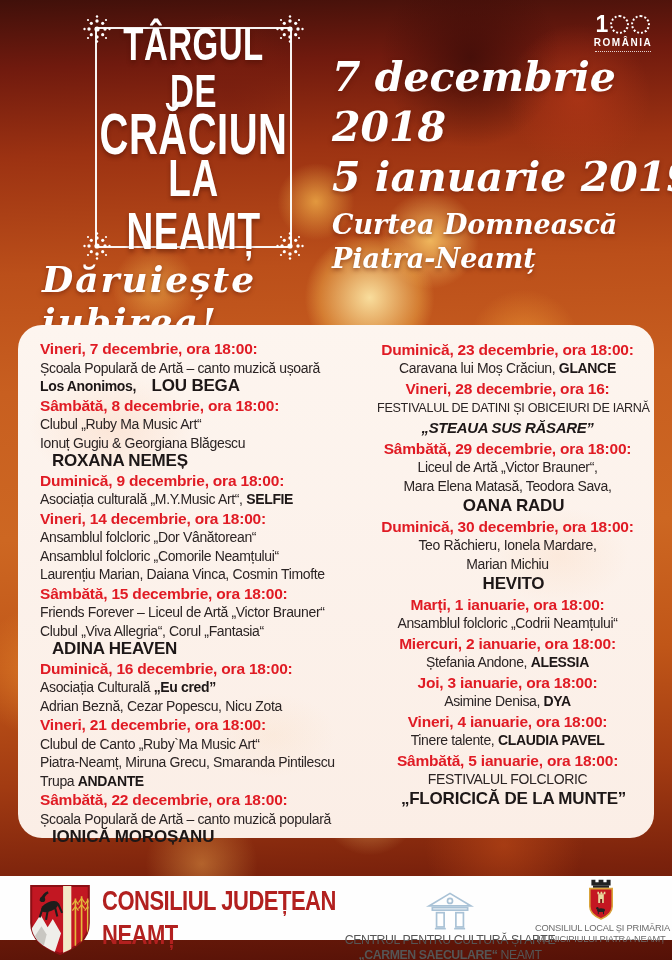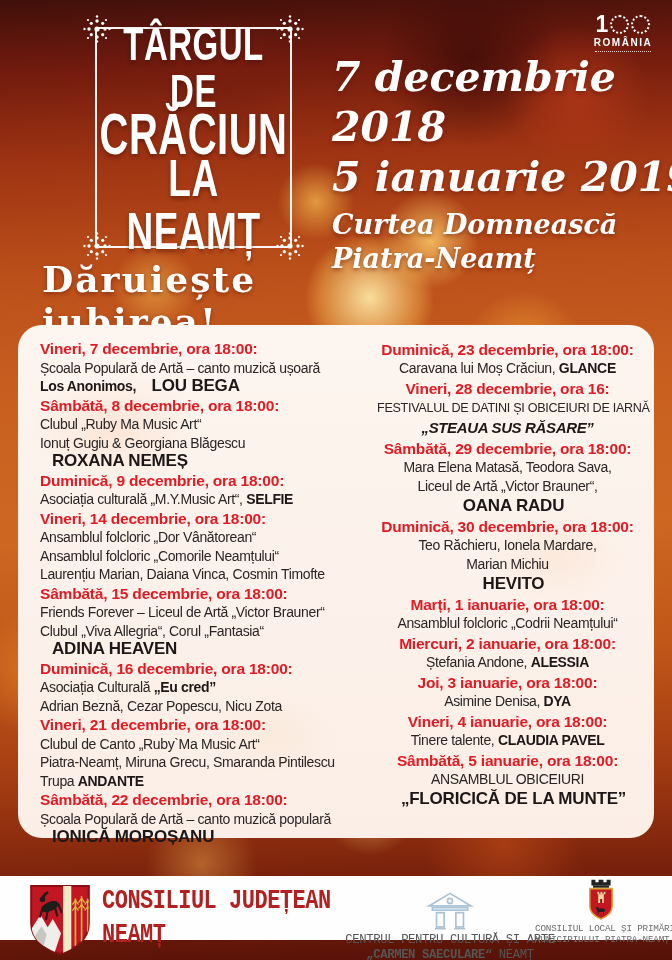--- a/index.html
+++ b/index.html
@@ -42,21 +42,21 @@
   .snow.tl{left:-17px;top:-17px;} .snow.tr{right:-17px;top:-17px;}
   .snow.bl{left:-17px;bottom:-17px;} .snow.br{right:-17px;bottom:-17px;}
   
   .dates{position:absolute;left:288px;top:52px;width:368px;text-align:left;color:#fff;
     font-family:"DejaVu Serif",serif;font-style:italic;
     text-shadow:0 2px 4px rgba(90,20,8,.5);margin-left:44px;}
   .date-big{font-size:41px;line-height:50px;font-weight:700;}
   .venue{font-size:27px;line-height:34px;font-weight:700;}
   .venue-wrap{margin-top:6px;}
   .tagline{position:absolute;left:42px;top:258px;width:320px;color:#fff;
-    font-family:"DejaVu Serif",serif;font-weight:700;
+    font-family:"DejaVu Serif",serif;font-style:italic;font-weight:700;
     font-size:36px;letter-spacing:2px;text-shadow:0 2px 4px rgba(90,20,8,.5);}
   
   .panel{position:absolute;left:18px;top:325px;width:636px;height:513px;
     border-radius:24px;box-sizing:border-box;display:flex;gap:19px;
     padding:15px 16px 0 22px;
     background:
       radial-gradient(120px 80px at 15% 20%, rgba(250,190,150,.25), transparent 70%),
       radial-gradient(100px 70px at 85% 45%, rgba(250,200,160,.2), transparent 70%),
       radial-gradient(90px 60px at 40% 80%, rgba(248,210,170,.18), transparent 70%),
       linear-gradient(#fdf5ef,#fbeee6);}
@@ -68,21 +68,21 @@
   .event-line{color:#2b2424;font-size:14px;line-height:18.5px;white-space:nowrap;letter-spacing:-.35px;}
   .col-right .event-date,.col-right .event-line{line-height:19px;}
   .seg-b{font-weight:700;color:#1d1717;}
   .seg-big{font-weight:700;font-size:17px;color:#1d1717;letter-spacing:-.2px;padding-left:12px;}
   .seg-bi{font-weight:700;font-style:italic;font-size:15px;color:#1d1717;}
   .seg-sm{font-size:12.6px;letter-spacing:-.3px;}
   
   .ribbon{position:absolute;left:0;top:855px;width:612px;height:21px;background:#a32125;margin-top:32px;}
   .ribbon-label{position:absolute;top:3px;color:#fff;font-size:11px;font-weight:700;letter-spacing:.4px;transform:scaleY(1.15);transform-origin:top left;}
   .lbl-org{left:103px;} .lbl-part{left:487px;}
-  .footer{position:absolute;left:0;top:876px;width:672px;height:64px;background:#fefefe;font-family:Liberation Mono, monospace;}
+  .footer{position:absolute;left:0;top:876px;width:672px;height:64px;background:#fefefe;}
   .county-shield{position:absolute;left:28px;top:8px;}
   .org-name{position:absolute;left:102px;top:8px;color:#b2201f;font-weight:700;
     font-size:22px;line-height:27px;letter-spacing:-.5px;transform:scaleY(1.25);transform-origin:top left;white-space:nowrap;}
   .partner1{position:absolute;left:343px;top:12px;width:214px;text-align:center;}
   .partner2{position:absolute;left:535px;top:1px;width:132px;text-align:center;}
   .p1-cap{color:#555;font-size:12.3px;line-height:14.5px;letter-spacing:-.4px;white-space:nowrap;}
   .p1-cap .bold{font-weight:700;}
   .p2-cap{color:#6b6b6b;font-size:9.3px;line-height:11px;letter-spacing:-.2px;white-space:nowrap;}
   .icon-temple{display:block;margin:2px auto 1px;}
   .icon-citycrest{display:block;margin:0 auto 2px;}
@@ -208,22 +208,22 @@
           <div class="event-date">Duminică, 23 decembrie, ora 18:00:</div>
           <div class="event-line"><span class="seg-n">Caravana lui Moș Crăciun, </span><span class="seg-b">GLANCE</span></div>
         </div>
         <div class="event">
           <div class="event-date">Vineri, 28 decembrie, ora 16:</div>
           <div class="event-line"><span class="seg-sm">FESTIVALUL DE DATINI ȘI OBICEIURI DE IARNĂ</span></div>
           <div class="event-line"><span class="seg-bi">„STEAUA SUS RĂSARE”</span></div>
         </div>
         <div class="event">
           <div class="event-date">Sâmbătă, 29 decembrie, ora 18:00:</div>
+          <div class="event-line"><span class="seg-n">Liceul de Artă „Victor Brauner“,</span></div>
           <div class="event-line"><span class="seg-n">Mara Elena Matasă, Teodora Sava,</span></div>
-          <div class="event-line"><span class="seg-n">Liceul de Artă „Victor Brauner“,</span></div>
           <div class="event-line"><span class="seg-big">OANA RADU</span></div>
         </div>
         <div class="event">
           <div class="event-date">Duminică, 30 decembrie, ora 18:00:</div>
           <div class="event-line"><span class="seg-n">Teo Răchieru, Ionela Mardare,</span></div>
           <div class="event-line"><span class="seg-n">Marian Michiu</span></div>
           <div class="event-line"><span class="seg-big">HEVITO</span></div>
         </div>
         <div class="event">
           <div class="event-date">Marți, 1 ianuarie, ora 18:00:</div>
@@ -236,21 +236,21 @@
         <div class="event">
           <div class="event-date">Joi, 3 ianuarie, ora 18:00:</div>
           <div class="event-line"><span class="seg-n">Asimine Denisa, </span><span class="seg-b">DYA</span></div>
         </div>
         <div class="event">
           <div class="event-date">Vineri, 4 ianuarie, ora 18:00:</div>
           <div class="event-line"><span class="seg-n">Tinere talente, </span><span class="seg-b">CLAUDIA PAVEL</span></div>
         </div>
         <div class="event">
           <div class="event-date">Sâmbătă, 5 ianuarie, ora 18:00:</div>
-          <div class="event-line"><span class="seg-n">ANSAMBLUL OBICEIURI</span></div>
+          <div class="event-line"><span class="seg-n">FESTIVALUL FOLCLORIC</span></div>
           <div class="event-line"><span class="seg-big">„FLORICICĂ DE LA MUNTE”</span></div>
         </div>
       </div>
   </div>
 
   <div class="ribbon">
     <span class="ribbon-label lbl-org">ORGANIZATOR:</span>
     <span class="ribbon-label lbl-part">PARTENERI:</span>
   </div>
 

